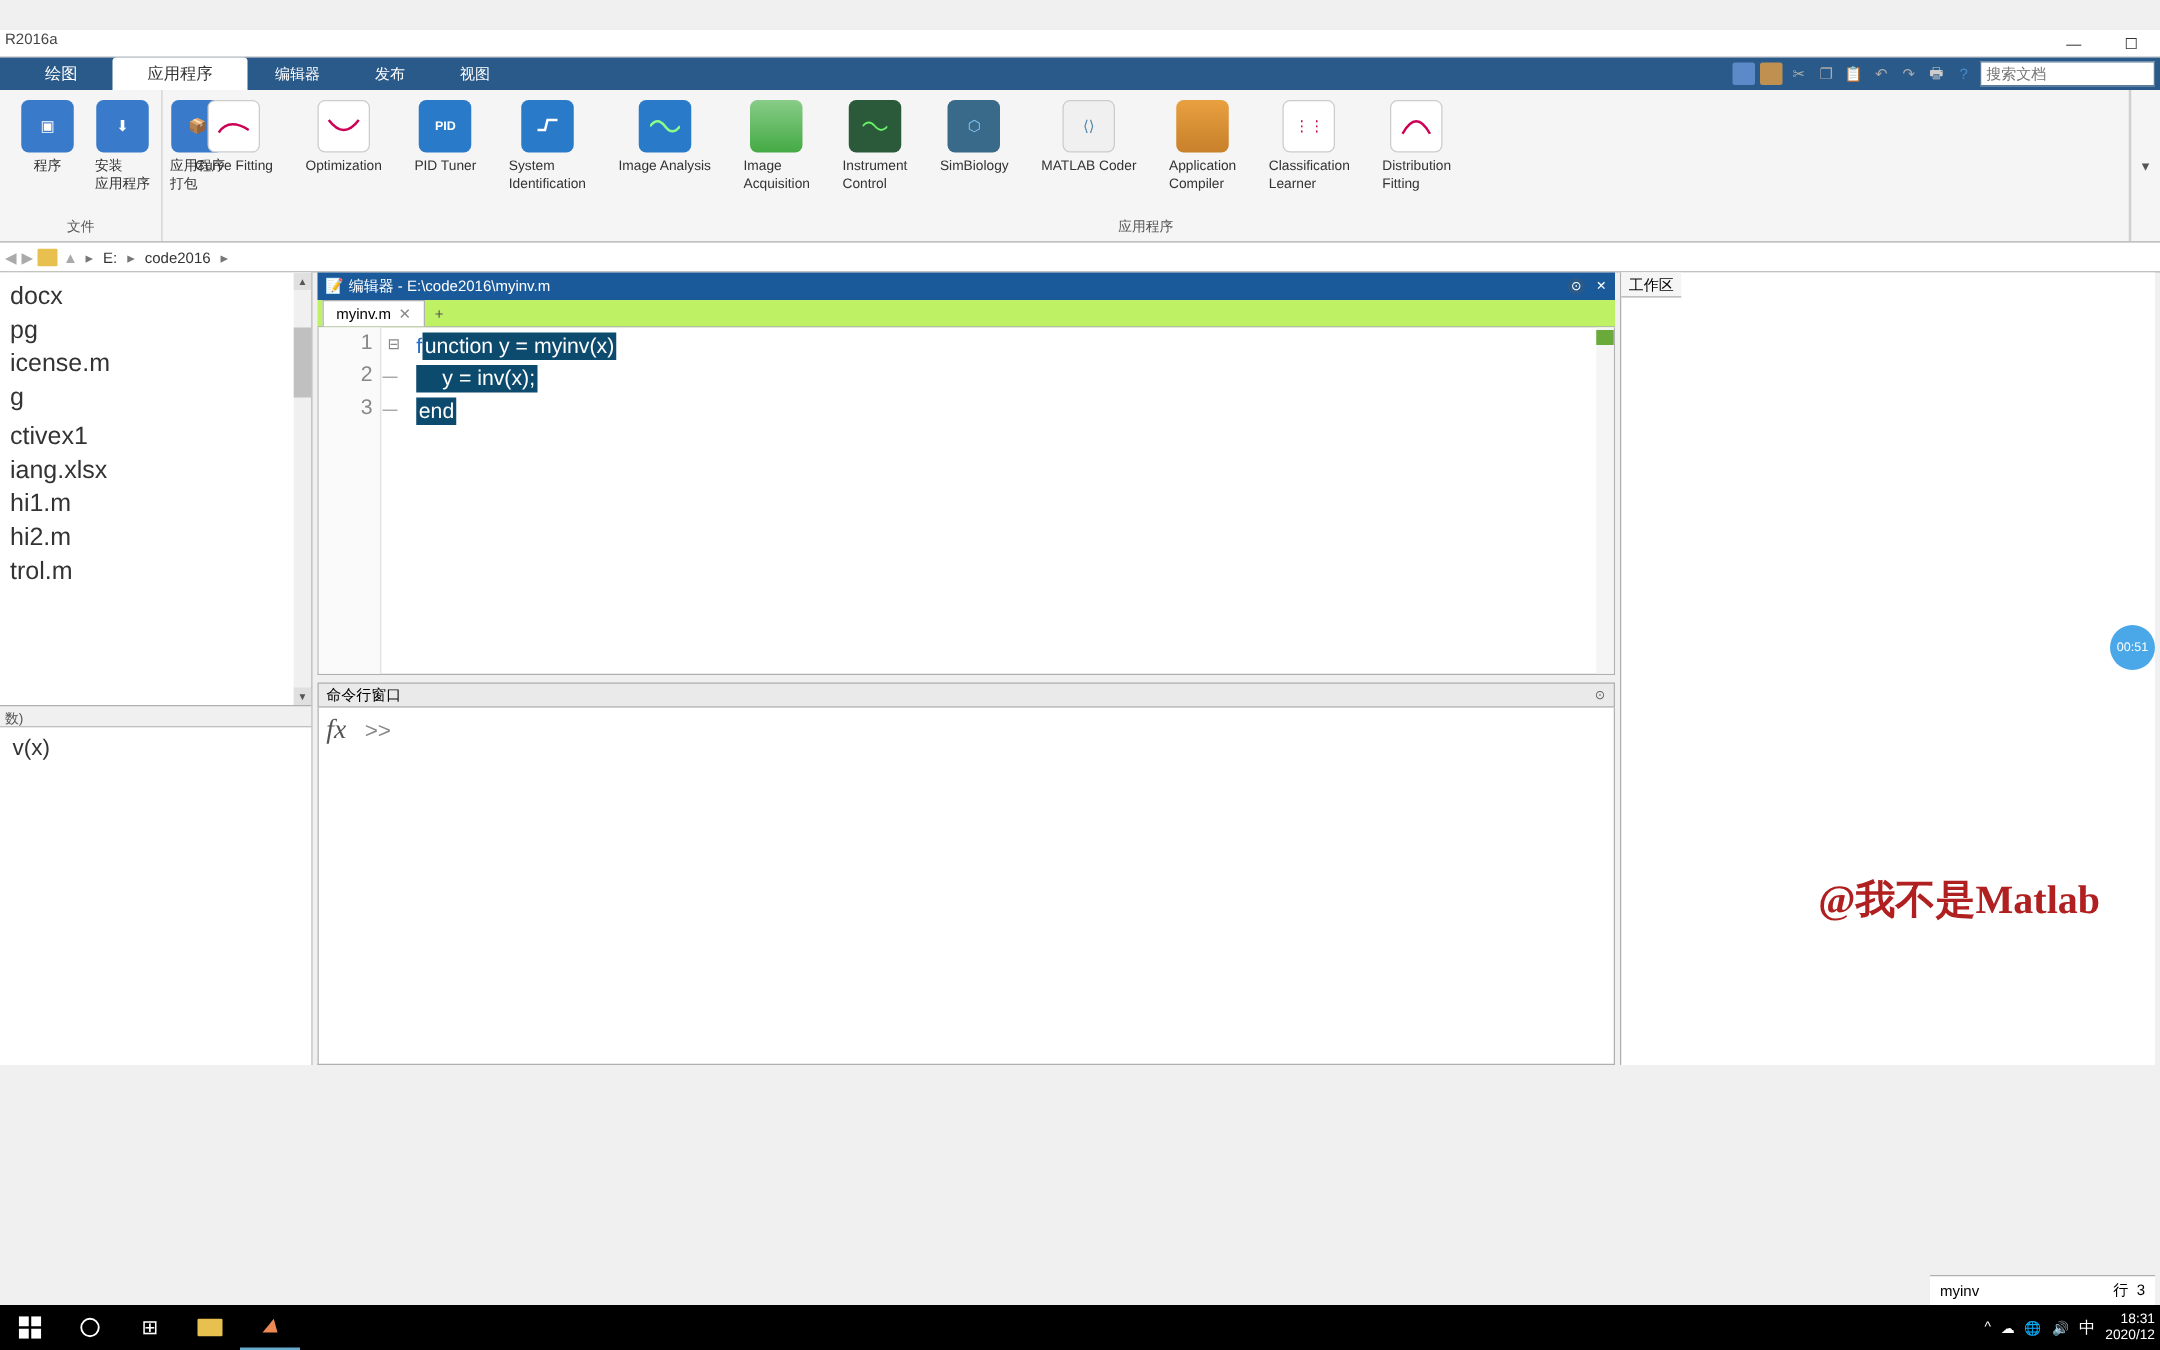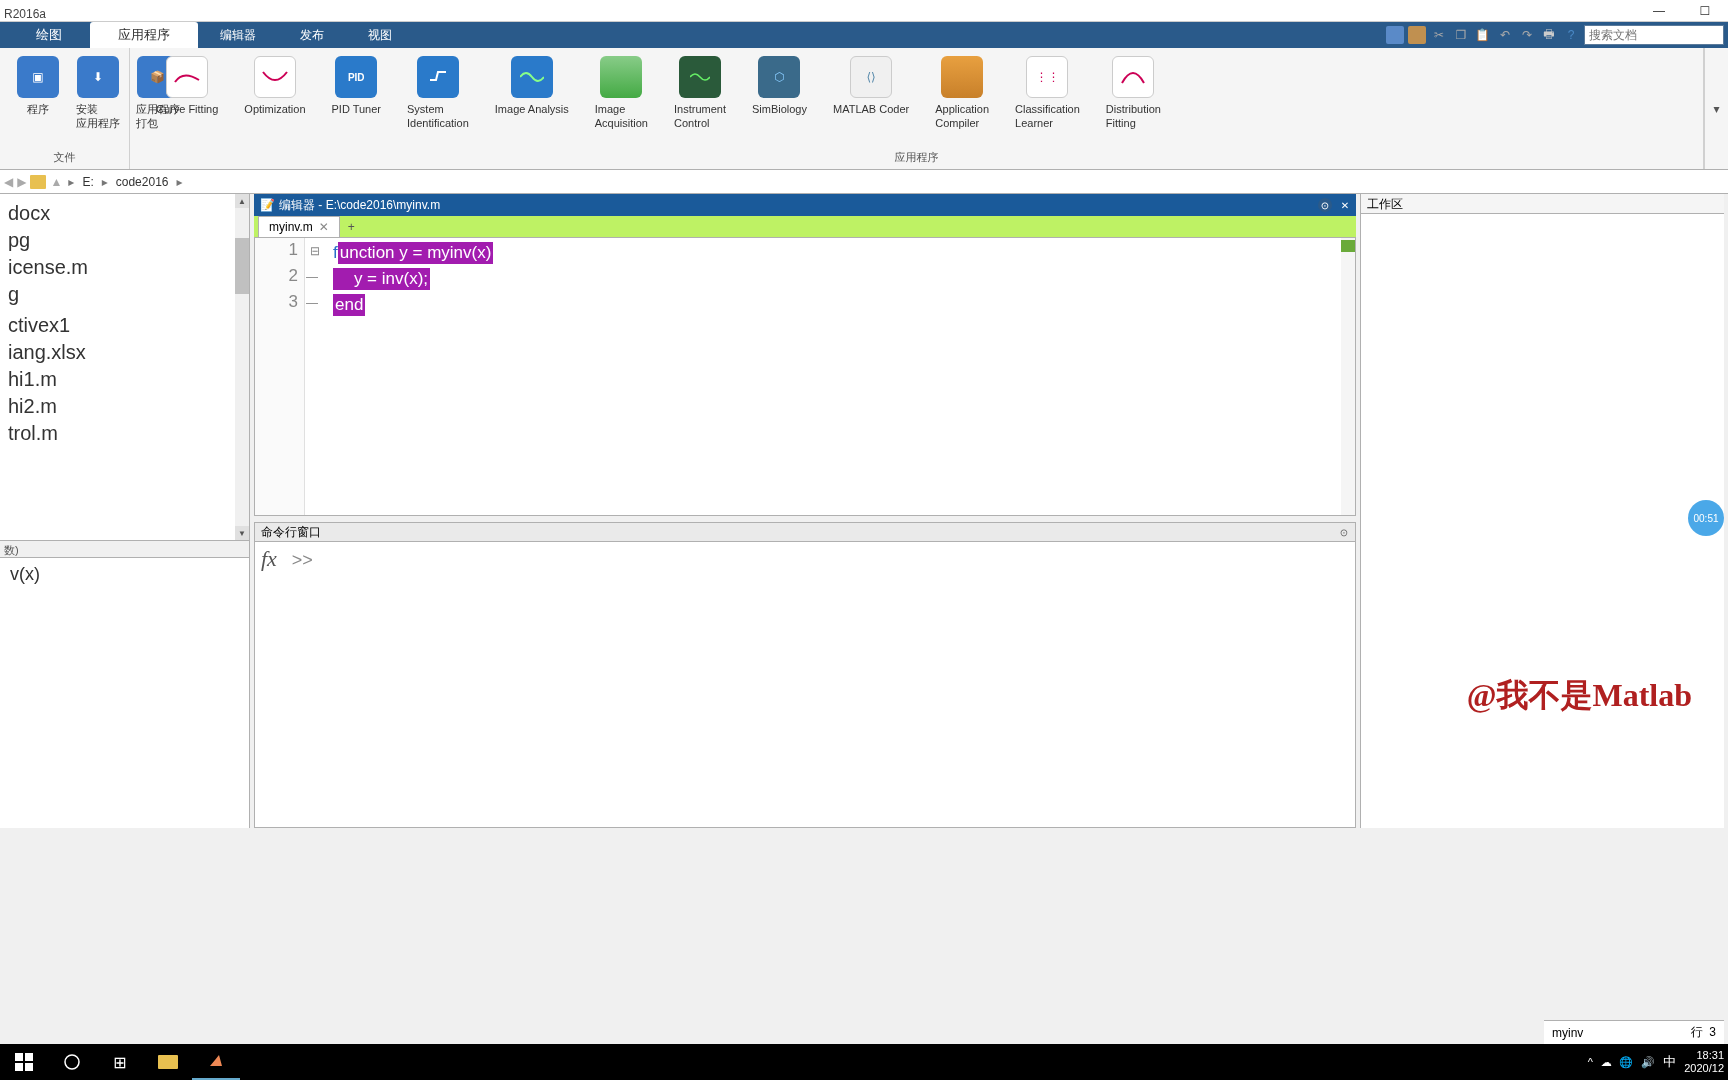--- a/index.html
+++ b/index.html
@@ -1,18 +1,18 @@
 <!DOCTYPE html>
 <html><head>
 <meta charset="utf-8">
 <style>
 * { margin: 0; padding: 0; box-sizing: border-box; font-family: "Microsoft YaHei", Arial, sans-serif; }
 body { width: 1728px; height: 1080px; background: #f0f0f0; overflow: hidden; position: relative; font-size: 12px; }
 
-.title-bar { height: 22px; background: #fff; display: flex; align-items: flex-end; padding: 0 4px; border-bottom: 1px solid #ccc; position: relative; }
+.title-bar { height: 22px; background: #fff; display: flex; align-items: flex-start; padding: 0 4px; border-bottom: 1px solid #ccc; position: relative; margin-top: 24px; }
 .title-bar-text { color: #444; font-size: 12px; }
 .window-controls { position: absolute; right: 0; top: 0; display: flex; }
 .win-btn { width: 46px; height: 22px; display: flex; align-items: center; justify-content: center; color: #333; }
 
 .tab-row { height: 26px; background: #2a5a8a; display: flex; align-items: flex-end; padding-left: 8px; position: relative; }
 .main-tab { padding: 4px 28px; color: #fff; font-size: 13px; cursor: pointer; }
 .main-tab.active { background: #fff; color: #333; border-radius: 3px 3px 0 0; }
 .sub-tab { padding: 4px 22px; color: #fff; font-size: 12px; cursor: pointer; }
 
 .qat { position: absolute; right: 4px; top: 0; display: flex; align-items: center; height: 26px; gap: 4px; }
@@ -51,34 +51,34 @@
 .ed-tab { padding: 3px 10px; background: #fff; border: 1px solid #b0b0b0; border-bottom: none; font-size: 12px; display: flex; align-items: center; gap: 6px; margin-left: 4px; }
 .ed-tab-close { color: #888; cursor: pointer; }
 .ed-add { padding: 3px 8px; color: #555; cursor: pointer; }
 .editor-body { flex: 1; background: #fff; border: 1px solid #b0b0b0; border-top: none; display: flex; font-family: "Courier New", monospace; font-size: 17px; position: relative; }
 .gutter { width: 50px; background: #fafafa; border-right: 1px solid #e0e0e0; padding-top: 2px; }
 .gut-line { height: 26px; text-align: right; padding-right: 6px; color: #888; position: relative; }
 .gut-dash::after { content: "—"; position: absolute; right: -14px; color: #888; font-size: 12px; top: 4px; }
 .gut-box::after { content: "⊟"; position: absolute; right: -16px; color: #888; font-size: 12px; top: 4px; }
 .code { padding: 2px 0 0 28px; }
 .code-line { height: 26px; display: flex; align-items: center; }
-.sel { background: #a21caf; color: #fff; padding: 1px 2px; }
+.sel { background: #0c4a6e; color: #fff; padding: 1px 2px; }
 .warn-strip { position: absolute; right: 0; top: 0; bottom: 0; width: 14px; background: #f5f5f5; }
 .warn-mark { position: absolute; right: 0; top: 2px; width: 14px; height: 12px; background: #6aaa3a; }
 
 .cmd-title { height: 20px; background: #eaeaea; border: 1px solid #b0b0b0; display: flex; align-items: center; padding: 0 6px; font-size: 12px; position: relative; }
 .cmd-body { flex: 1; background: #fff; border: 1px solid #b0b0b0; border-top: none; padding: 4px 6px; font-family: "Courier New", monospace; font-size: 18px; }
 .fx { font-style: italic; font-family: "Times New Roman", serif; font-size: 22px; color: #555; }
 
-.right-pane { width: 364px; background: #fff; border-left: 1px solid #b0b0b0; display: flex; flex-direction: column; margin-right: 4px; }
+.right-pane { width: 428px; background: #fff; border-left: 1px solid #b0b0b0; display: flex; flex-direction: row; margin-right: 4px; }
 .ws-title { height: 20px; background: #f5f5f5; border-bottom: 1px solid #b0b0b0; padding: 2px 6px; font-size: 12px; }
 .ws-head { height: 22px; border-bottom: 1px solid #d0d0d0; display: flex; }
 .ws-col { padding: 3px 8px; font-size: 12px; border-right: 1px solid #d0d0d0; }
 .ws-body { flex: 1; position: relative; }
-.watermark { position: absolute; bottom: 110px; right: 32px; font-family: "SimSun", serif; font-size: 32px; color: #b02020; font-weight: bold; }
+.watermark { position: absolute; bottom: 110px; right: 44px; font-family: "SimSun", serif; font-size: 32px; color: #b02020; font-weight: bold; }
 
 .status-bar { position: absolute; bottom: 36px; right: 4px; height: 24px; background: #fff; border-top: 1px solid #b0b0b0; display: flex; align-items: center; gap: 20px; padding: 0 8px; width: 180px; justify-content: space-between; }
 
 .timer-badge { position: absolute; right: 4px; top: 500px; width: 36px; height: 36px; border-radius: 50%; background: #4aa8e8; color: #fff; display: flex; align-items: center; justify-content: center; font-size: 10px; }
 
 .taskbar { position: absolute; bottom: 0; left: 0; right: 0; height: 36px; background: #000; display: flex; align-items: center; }
 .tb-item { width: 48px; height: 36px; display: flex; align-items: center; justify-content: center; color: #fff; }
 .tb-right { position: absolute; right: 4px; display: flex; align-items: center; gap: 8px; color: #fff; font-size: 11px; }
 </style>
 </head>

